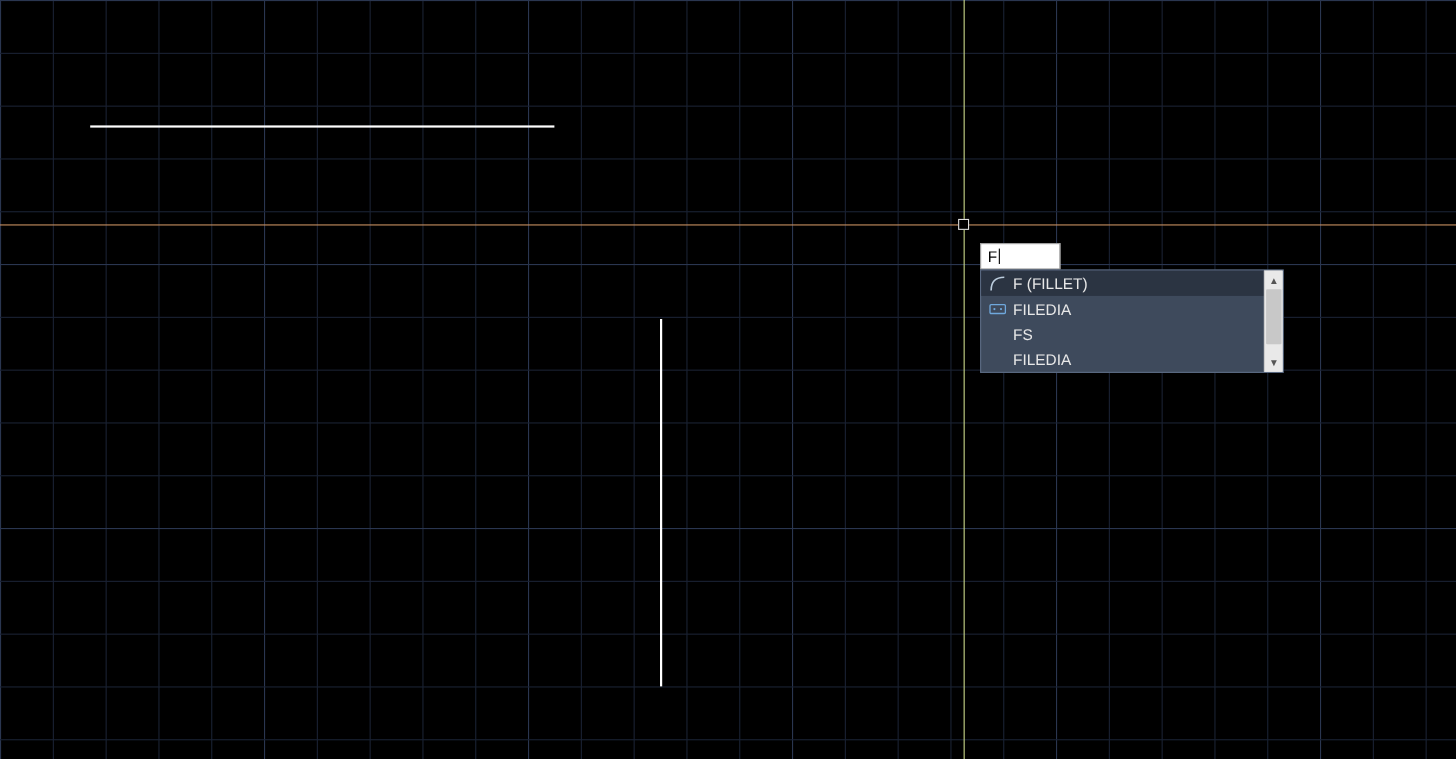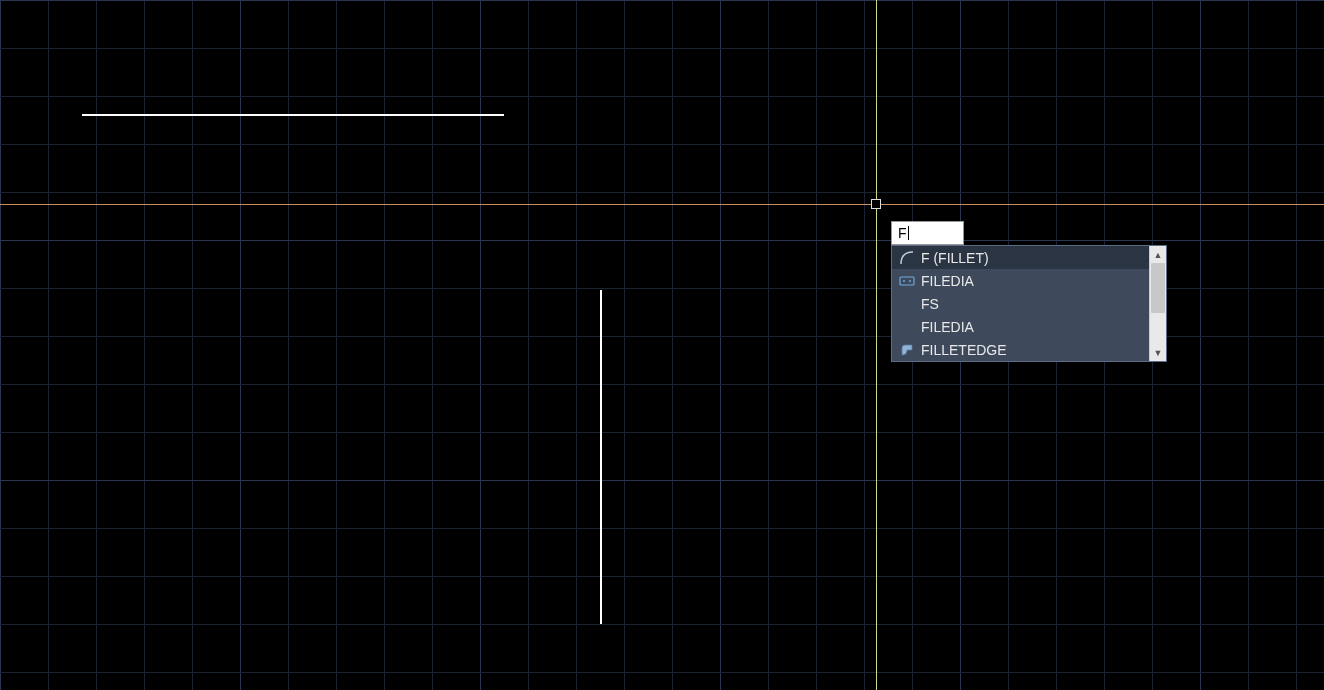--- a/index.html
+++ b/index.html
@@ -224,28 +224,20 @@
           <span>FILEDIA</span>
         </div>
         <div class="ac-item">
           <span class="ac-icon"></span>
           <span>FS</span>
         </div>
         <div class="ac-item">
           <span class="ac-icon"></span>
           <span>FILEDIA</span>
         </div>
-        <div class="ac-item">
-          <span class="ac-icon">
-            <svg width="16" height="16" viewBox="0 0 16 16">
-              <path d="M3 13 L3 6 Q3 3 6 3 L13 3 L13 8 L8 8 Q8 13 3 13 Z" fill="#8fb4d9" stroke="#5a7a9a" stroke-width="0.8"></path>
-            </svg>
-          </span>
-          <span>FILLETEDGE</span>
-        </div>
       </div>
     <div class="ac-scrollbar">
       <div class="sb-btn">▲</div>
       <div class="sb-track">
         <div class="sb-thumb" id="sbthumb" style="top: 0px; height: 50px;"></div>
       </div>
       <div class="sb-btn">▼</div>
     </div>
   </div>
 

